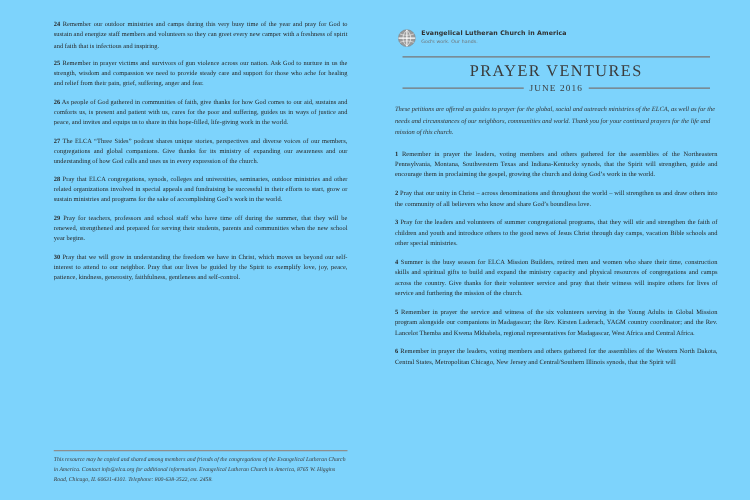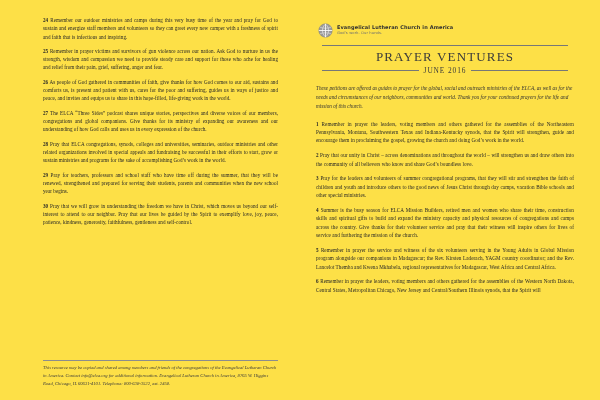--- a/index.html
+++ b/index.html
@@ -18,21 +18,21 @@
     position: relative;
     width: 600px;
     height: 400px;
     display: flex;
     box-sizing: border-box;
   }
   .page {
     position: relative;
     box-sizing: border-box;
     height: 400px;
-    background: #fde047;
+    background: #7dd3fc;
   }
   .page-left {
     width: 300px;
     padding: 16px 22px 0 43px;
   }
   .page-right {
     width: 300px;
     padding: 22px 26px 0 16px;
   }
 

